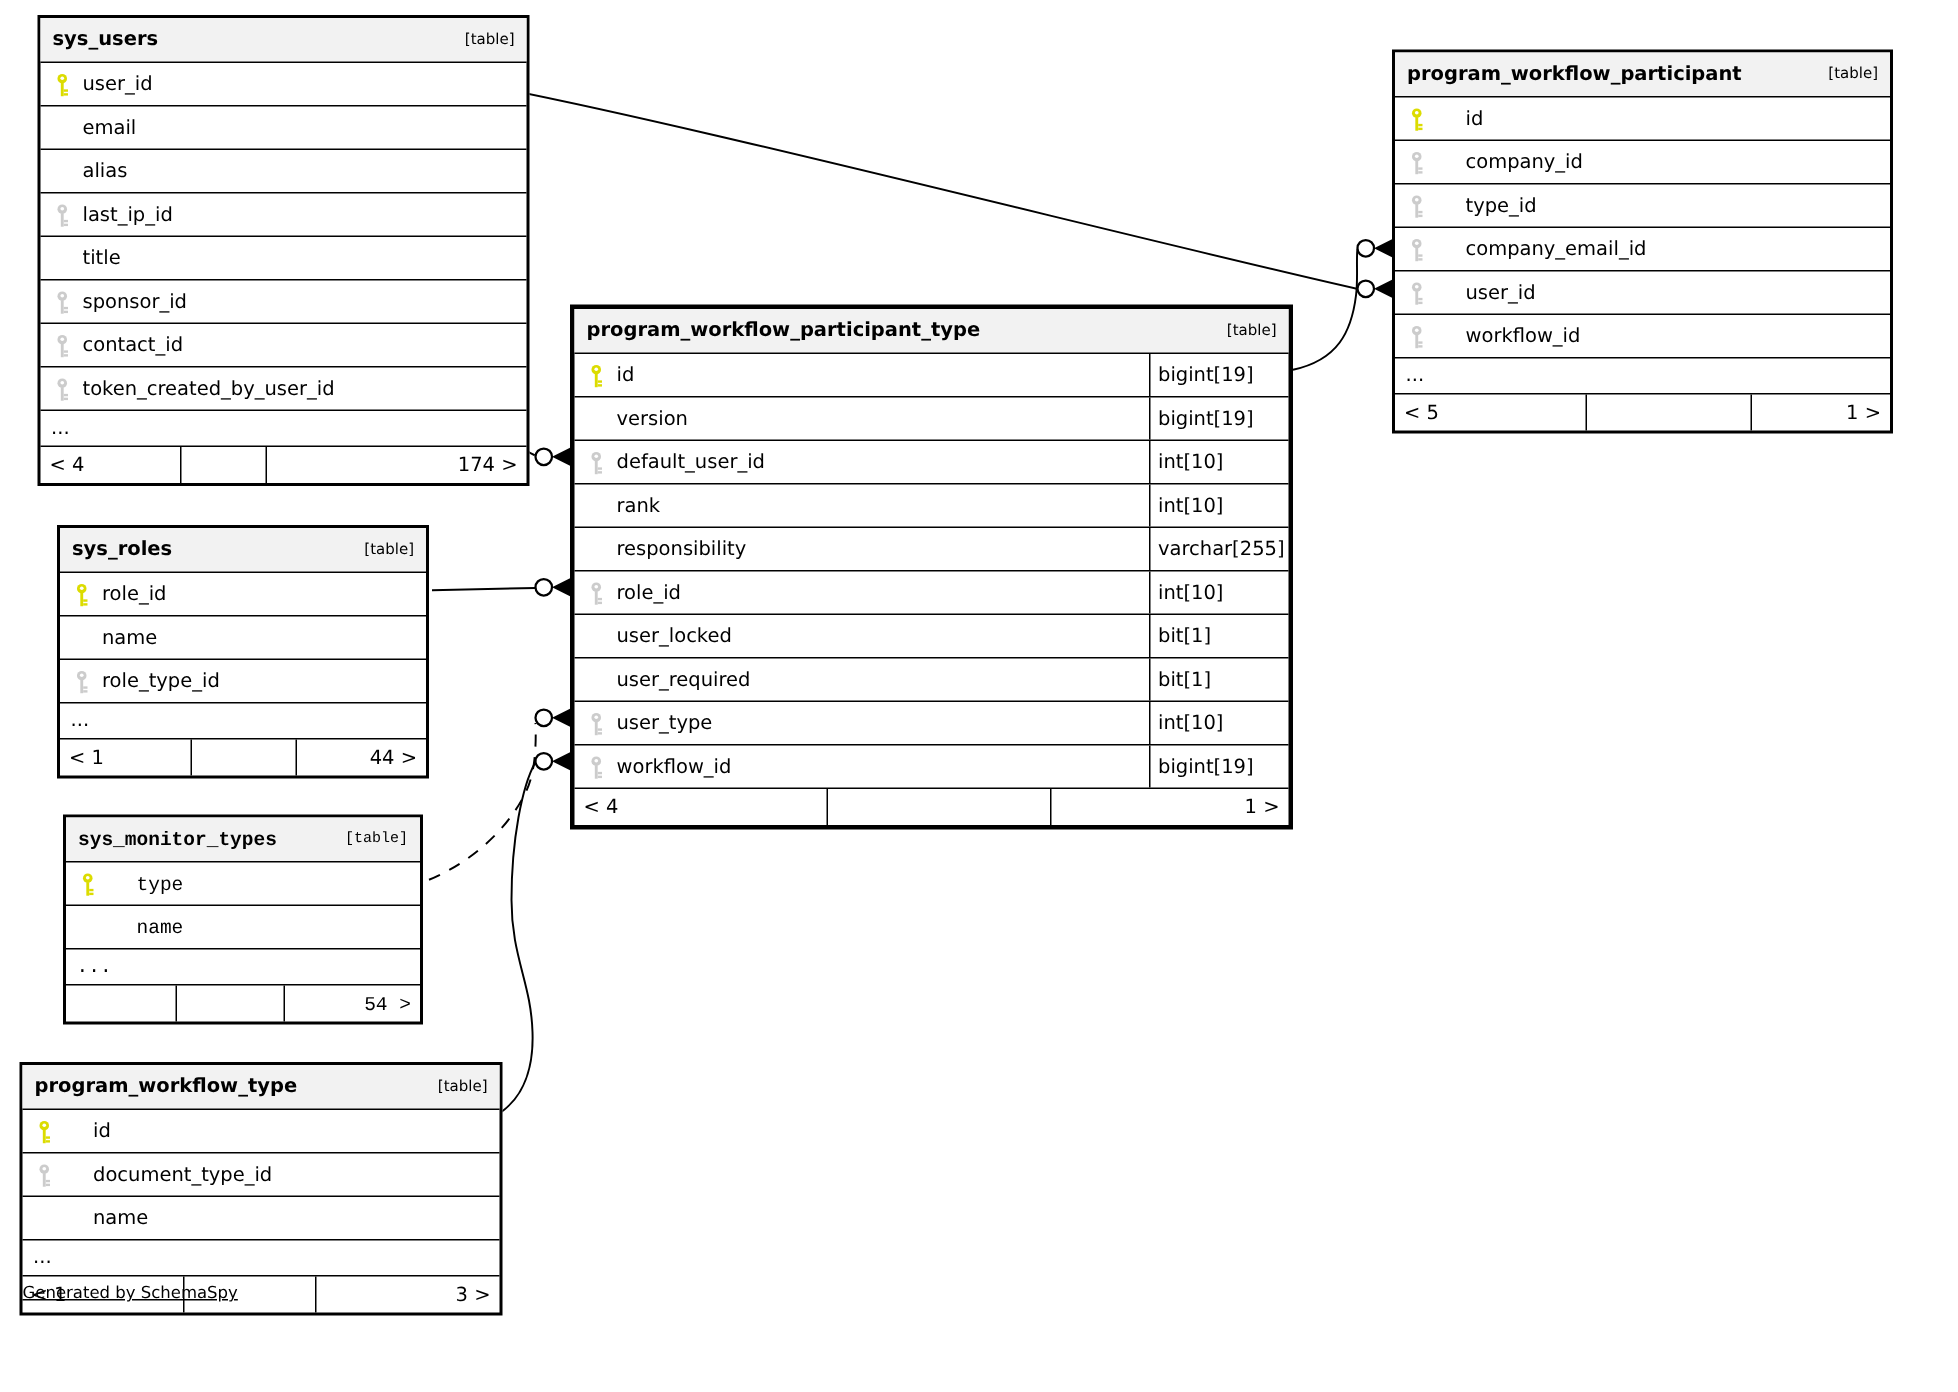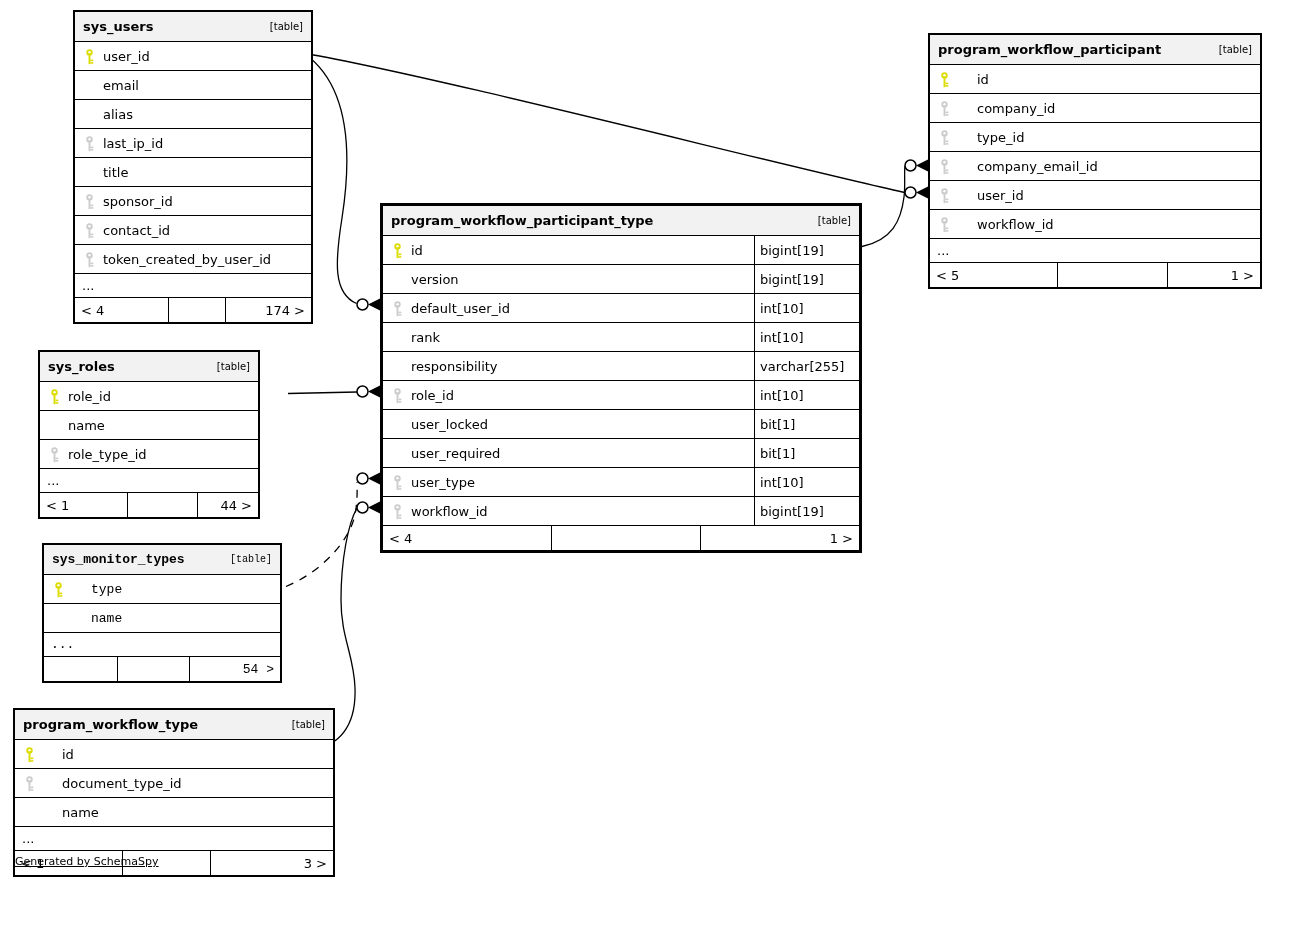--- a/index.html
+++ b/index.html
@@ -21,36 +21,36 @@
   .ttl{font-weight:bold;font-size:13px;}
   .tag{font-size:10px;}
   .row{height:29px;display:flex;align-items:center;border-top:1.5px solid #000;
        padding:0 0 0 9px;box-sizing:border-box;}
   .key{width:13px;height:17px;flex:0 0 13px;}
   .key svg{width:11px;height:17px;display:block;}
   .key.pk{color:#dcdc00;}
   .key.fk{color:#cccccc;}
   .cn{margin-left:6px;white-space:nowrap;}
   .wide .cn{margin-left:25px;}
-  .ct{width:105px;align-self:stretch;display:flex;align-items:center;
+  .ct{width:93px;align-self:stretch;display:flex;align-items:center;
       border-left:1.5px solid #000;padding-left:5px;margin-left:auto;box-sizing:border-box;}
   .ell{height:24px;display:flex;align-items:center;border-top:1.5px solid #000;
        padding-left:7px;box-sizing:border-box;}
   .ft{height:25px;display:flex;border-top:1.5px solid #000;box-sizing:border-box;}
   .fc{display:flex;align-items:center;padding:0 6px;box-sizing:border-box;white-space:nowrap;}
   .fc+.fc{border-left:1.5px solid #000;}
   .f3{flex:1;justify-content:flex-end;}
 
-  #t-sys_users{left:25px;top:10px;width:240px;margin-left:48px;}
+  #t-sys_users{left:25px;top:10px;width:328px;}
   #t-sys_users .f1{width:93px;} #t-sys_users .f2{width:57px;}
   #t-pwp{left:928px;top:33px;width:334px;}
   #t-pwp .f1{width:127px;} #t-pwp .f2{width:110px;}
   #t-pwpt{left:380px;top:203px;width:482px;}
   #t-pwpt .f1{width:168px;} #t-pwpt .f2{width:149px;}
-  #t-sys_roles{left:38px;top:350px;width:222px;}
+  #t-sys_roles{left:38px;top:350px;width:248px;}
   #t-sys_roles .f1{width:87px;} #t-sys_roles .f2{width:70px;}
   #t-smt{left:42px;top:543px;width:240px;font-family:Liberation Mono, monospace;}
   #t-smt .f1{width:73px;} #t-smt .f2{width:72px;}
   #t-pwt{left:13px;top:708px;width:322px;}
   #t-pwt .f1{width:107px;} #t-pwt .f2{width:88px;}
 
   .credit{position:absolute;left:15px;top:855px;font-size:11px;text-decoration:underline;}
   .defs-holder{position:absolute;width:0;height:0;overflow:hidden;}
 </style>
 </head>

